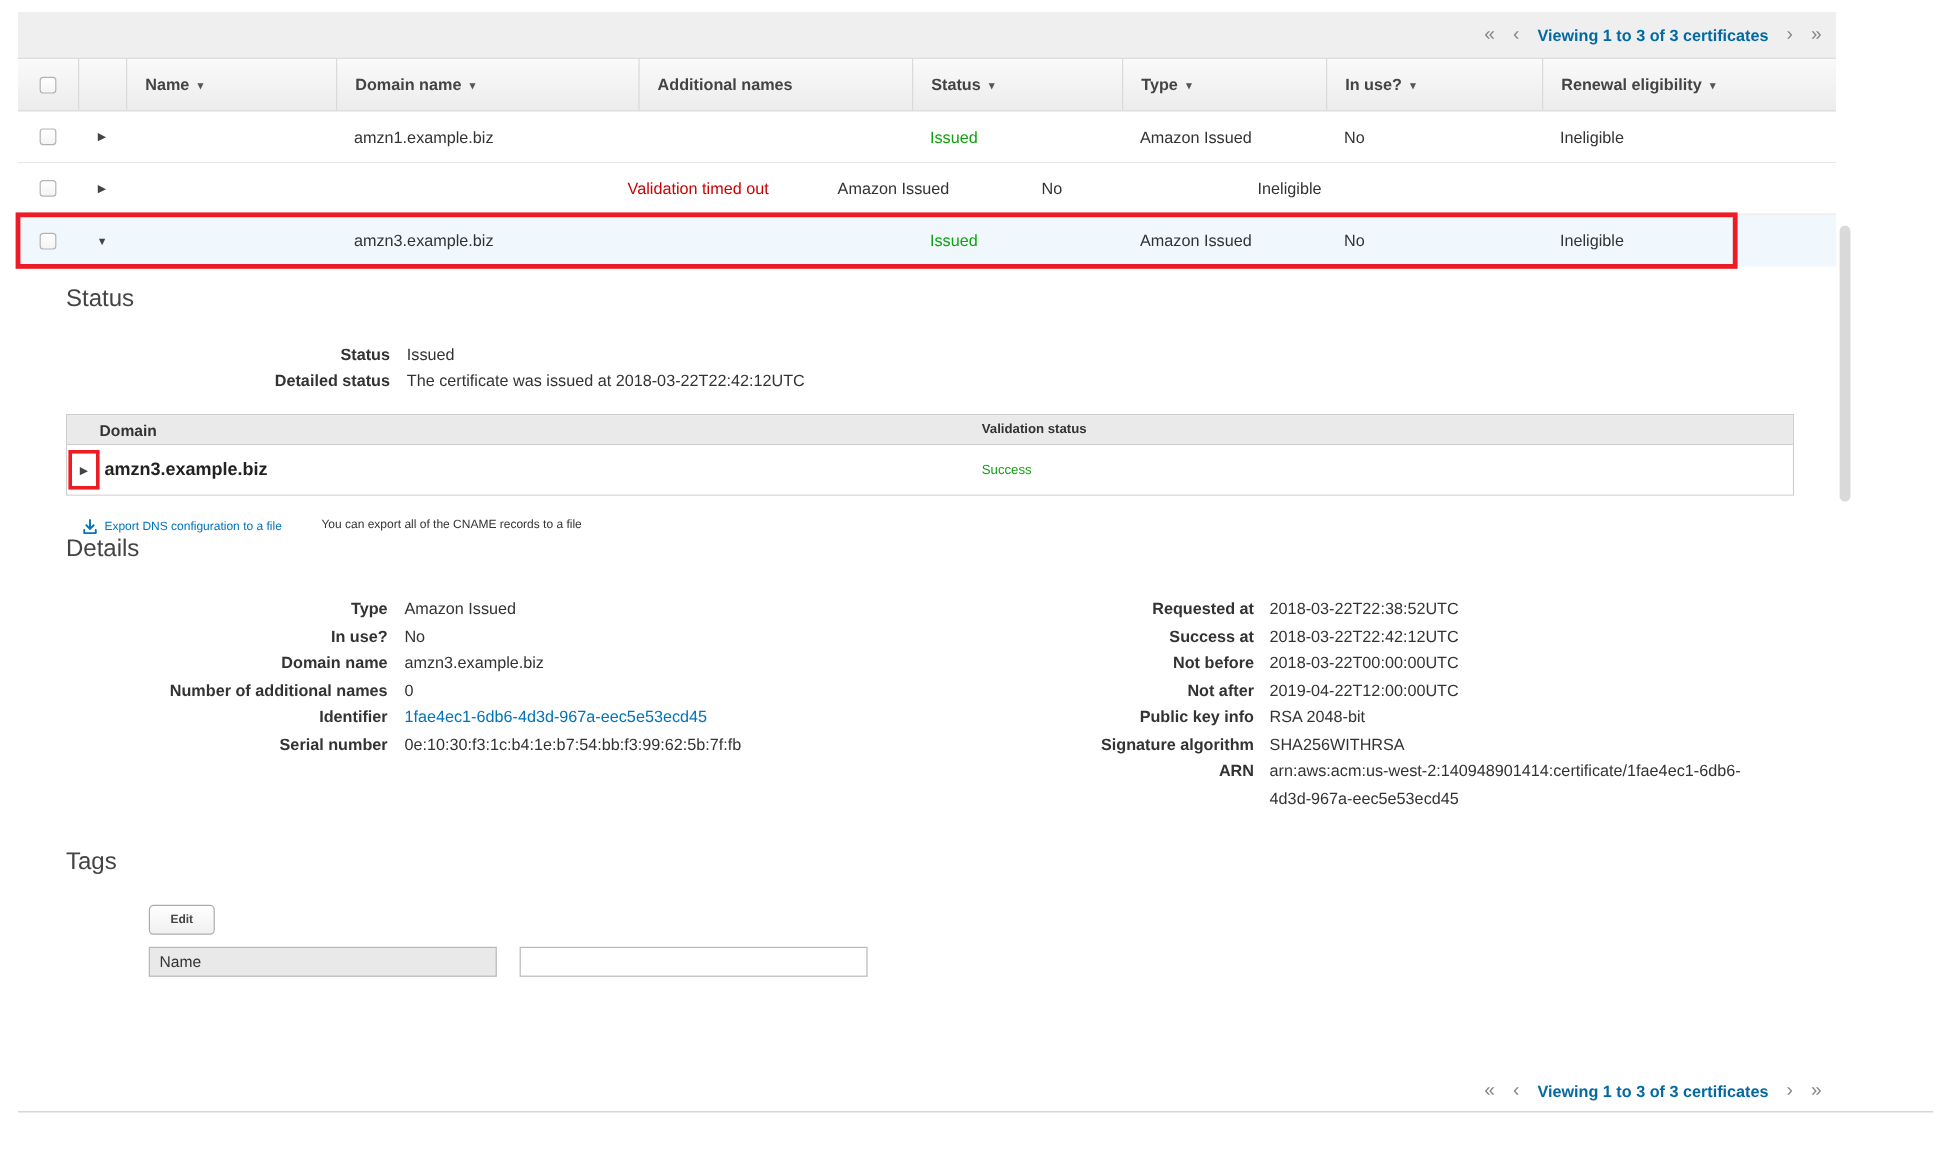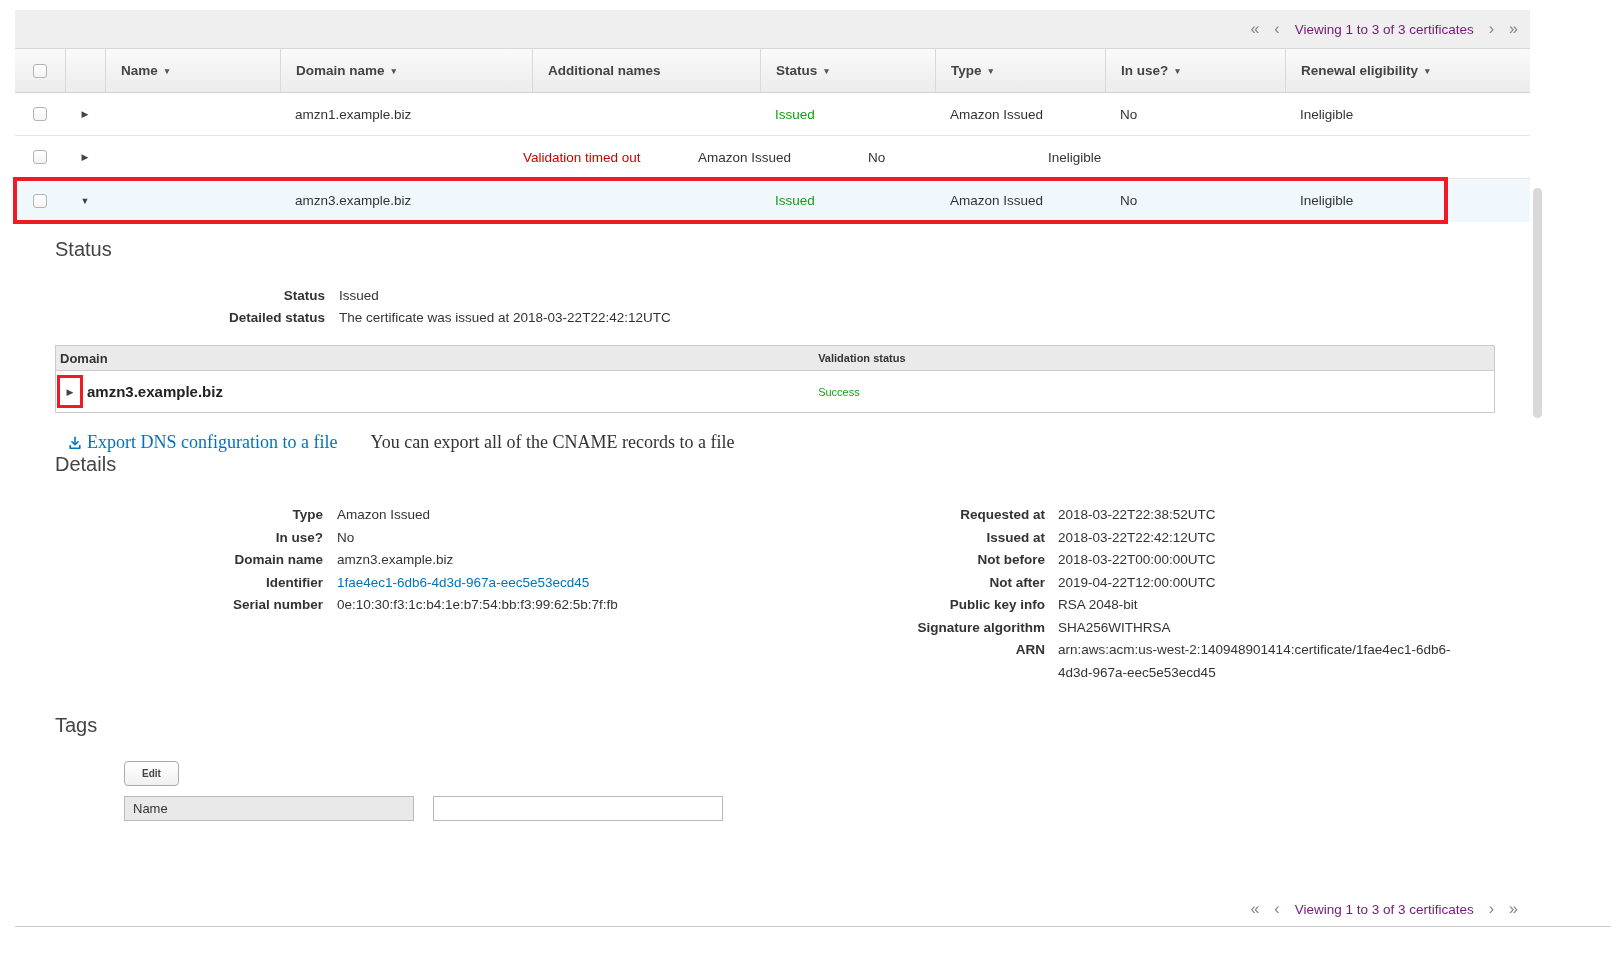--- a/index.html
+++ b/index.html
@@ -5,21 +5,21 @@
   * { margin:0; padding:0; box-sizing:border-box; }
   html,body { background:#fff; }
   body { font-family:"Liberation Sans", sans-serif; color:#333; }
   .page { position:relative; width:1617px; height:961px; overflow:hidden; background:#fff; }
   .content { position:absolute; left:15px; top:10px; width:1515px; }
 
   
   .topbar { height:38px; background:#efefef; display:flex; align-items:center; justify-content:flex-end; padding-right:12px; }
   .pagination { display:flex; align-items:center; gap:15px; font-size:13.5px; }
   .pg-btn { color:#848484; font-size:16px; line-height:1; cursor:pointer; user-select:none; }
-  .pg-text { font-weight:normal; color:#701a75; }
+  .pg-text { font-weight:bold; color:#0369a1; }
 
   
   .thead { display:flex; height:45px; background:linear-gradient(#fafafa,#ececec); border-top:1px solid #d6d6d6; border-bottom:1px solid #cfcfcf; }
   .th { display:flex; align-items:center; padding-left:15px; font-weight:bold; font-size:13.5px; color:#444; border-left:1px solid #d9d9d9; cursor:pointer; }
   .th:first-child { border-left:none; }
   .caret { margin-left:7px; font-size:9px; color:#555; }
   .col-check { width:50px; justify-content:center; padding-left:0; flex:none; }
   .col-arrow { width:40px; justify-content:center; padding-left:0; flex:none; }
   .col-name { width:175px; flex:none; }
   .col-domain { width:252px; flex:none; }
@@ -43,28 +43,28 @@
   
   .detail-panel { padding-top:16px; background:#fff; }
   .section-title { font-size:20px; font-weight:400; color:#444; margin-left:40px; }
   .kv-block { margin-top:24px; }
   .kv { display:flex; line-height:22px; font-size:13.5px; }
   .kv-label { width:310px; text-align:right; font-weight:bold; flex:none; color:#333; }
   .kv-value { margin-left:14px; color:#333; }
 
   .domain-table { margin:16px 0 0 40px; width:1440px; border:1px solid #ccc; }
   .dt-head { display:flex; align-items:center; height:25px; background:#eaeaea; border-bottom:1px solid #ccc; font-weight:bold; font-size:13px; color:#333; }
-  .dt-col-domain { width:53%; display:flex; align-items:center; padding-left:4px; }
+  .dt-col-domain { width:53%; display:flex; align-items:center; padding-left:27px; }
   .dt-col-status { width:47%; display:flex; align-items:center; font-size:11px; }
   .dt-row { display:flex; align-items:center; height:41px; background:#fff; }
   .dt-row .dt-col-domain { padding-left:0; }
   .arrow-box { display:inline-flex; align-items:center; justify-content:center; width:26px; height:33px; border:3px solid var(--annotation,#ed1c24); margin:0 4px 0 1px; flex:none; }
   .dt-domain-name { font-weight:bold; font-size:15px; color:#222; }
 
-  .export-row { margin:19px 0 0 53px; display:flex; font-size:18px;font-family:Liberation Serif, serif; }
+  .export-row { margin:19px 0 0 53px; display:flex; font-size:10px; }
   .export-link { color:var(--link,#0073bb); display:inline-flex; align-items:center; gap:5px; cursor:pointer; }
   .export-hint { margin-left:33px; color:#333; }
 
   .details-grid { display:flex; margin-top:28px; align-items:flex-start; }
   .dg-left { width:625px; flex:none; }
   .dg-left .kv { line-height:22.5px; }
   .dg-left .kv-label { width:308px; }
   .dg-right .kv { line-height:22.5px; }
   .dg-right .kv-label { width:405px; }
   .dg-right .kv-value { margin-left:13px; width:400px; overflow-wrap:break-word; }
@@ -235,35 +235,39 @@
             </div>
           <div class="kv">
               <div class="kv-label">In use?</div>
               <div class="kv-value">No</div>
             </div>
           <div class="kv">
               <div class="kv-label">Domain name</div>
               <div class="kv-value">amzn3.example.biz</div>
             </div>
           <div class="kv">
+              <div class="kv-label">Number of additional names</div>
+              <div class="kv-value">0</div>
+            </div>
+          <div class="kv">
               <div class="kv-label">Identifier</div>
               <div class="kv-value link">1fae4ec1-6db6-4d3d-967a-eec5e53ecd45</div>
             </div>
           <div class="kv">
               <div class="kv-label">Serial number</div>
               <div class="kv-value">0e:10:30:f3:1c:b4:1e:b7:54:bb:f3:99:62:5b:7f:fb</div>
             </div>
         </div>
         <div class="dg-right">
           <div class="kv">
               <div class="kv-label">Requested at</div>
               <div class="kv-value">2018-03-22T22:38:52UTC</div>
             </div>
           <div class="kv">
-              <div class="kv-label">Issued at</div>
+              <div class="kv-label">Success at</div>
               <div class="kv-value">2018-03-22T22:42:12UTC</div>
             </div>
           <div class="kv">
               <div class="kv-label">Not before</div>
               <div class="kv-value">2018-03-22T00:00:00UTC</div>
             </div>
           <div class="kv">
               <div class="kv-label">Not after</div>
               <div class="kv-value">2019-04-22T12:00:00UTC</div>
             </div>

